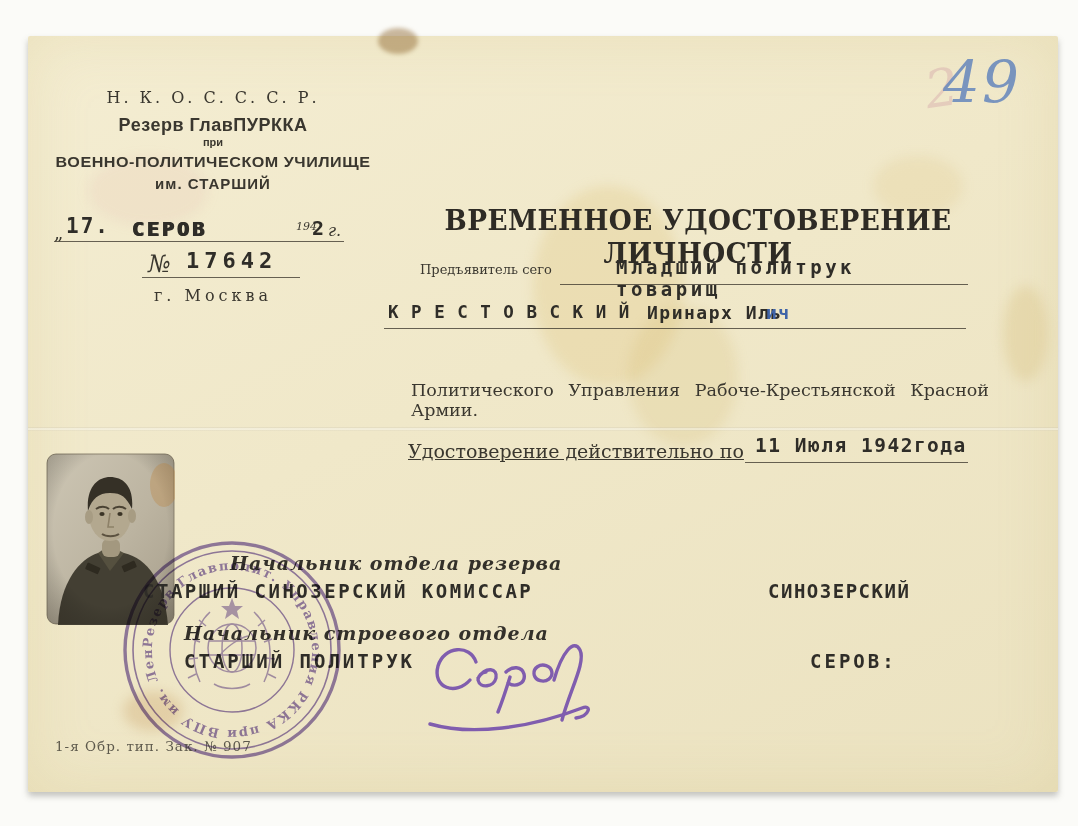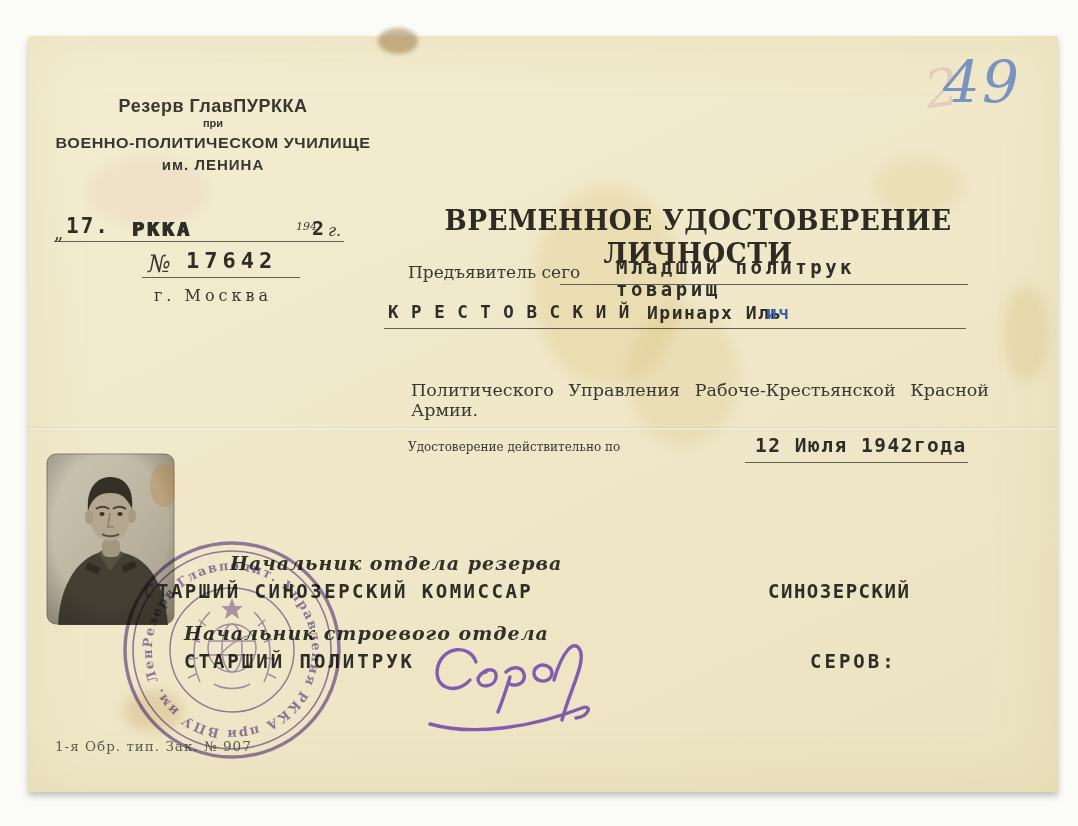--- a/index.html
+++ b/index.html
@@ -55,64 +55,65 @@
   <div class="stain" style="left:845px;top:120px;width:90px;height:60px;background:rgba(213,178,92,.14);"></div>
 
   <div class="crease" style="top:391px;"></div>
 
   <div class="abs" style="left:915px;top:12px;">
     <span class="pink2 abs" style="left:-18px;top:10px;">2</span>
     <span class="blue49">49</span>
   </div>
 
   <div class="abs lh">
+    <div class="lh-org1">Н. К. О. С. С. С. Р.</div>
     <div class="lh-org2">Резерв ГлавПУРККА</div>
     <div class="lh-org3">при</div>
     <div class="lh-org4">ВОЕННО-ПОЛИТИЧЕСКОМ УЧИЛИЩЕ</div>
-    <div class="lh-org5">им. ЛЕНИНА</div>
+    <div class="lh-org5">им. СТАРШИЙ</div>
   </div>
 
   <div class="abs" style="left:26px;top:178px;width:320px;height:30px;">
     <span class="abs printed" style="left:0;top:8px;font-size:18px;">„</span>
     <span class="abs typed" style="left:12px;top:0;font-size:21px;letter-spacing:2px;">17.</span>
-    <span class="abs typed stamped" style="left:78px;top:3px;font-size:20px;letter-spacing:3px;">РККА</span>
+    <span class="abs typed stamped" style="left:78px;top:3px;font-size:20px;letter-spacing:3px;">СЕРОВ</span>
     <span class="abs printed ital" style="left:242px;top:6px;font-size:11px;">194</span>
     <span class="abs typed" style="left:258px;top:2px;font-size:20px;">2</span>
     <span class="abs printed ital" style="left:274px;top:7px;font-size:16px;">г.</span>
     <div class="rule" style="left:0;top:27px;width:290px;"></div>
   </div>
 
   <div class="abs" style="left:110px;top:212px;width:200px;height:32px;">
     <span class="abs printed ital" style="left:10px;top:2px;font-size:24px;">№</span>
     <span class="abs typed" style="left:48px;top:0;font-size:22px;letter-spacing:5px;">17642</span>
     <div class="rule" style="left:4px;top:29px;width:158px;"></div>
   </div>
 
   <div class="abs printed" style="left:10px;top:250px;width:350px;text-align:center;font-size:16px;letter-spacing:4px;">г. Москва</div>
 
   <div class="abs title">ВРЕМЕННОЕ УДОСТОВЕРЕНИЕ ЛИЧНОСТИ</div>
 
   <div class="abs" style="left:380px;top:220px;width:560px;height:34px;">
-    <span class="abs printed" style="left:0;top:6px;font-size:17px;">Предъявитель сего</span>
+    <span class="abs printed" style="left:12px;top:6px;font-size:13px;">Предъявитель сего</span>
     <span class="abs typed" style="left:172px;top:0;font-size:19px;letter-spacing:3.5px;margin-left:36px;">Младший политрук товарищ</span>
     <div class="rule" style="left:152px;top:28px;width:408px;"></div>
   </div>
 
   <div class="abs" style="left:356px;top:266px;width:584px;height:32px;">
     <span class="abs typed" style="left:4px;top:0;font-size:17.5px;letter-spacing:1px;">К Р Е С Т О В С К И Й</span>
     <span class="abs typed" style="left:232px;top:0;font-size:18px;letter-spacing:1.5px;margin-left:31px;">Иринарх Иль</span>
     <span class="abs typed" style="left:382px;top:0;font-size:18px;letter-spacing:1.5px;color:#3f64a8;">ич</span>
     <div class="rule" style="left:0;top:26px;width:582px;"></div>
   </div>
 
   <div class="abs bodyline" style="left:357px;top:344px;width:578px;margin-left:26px;">Политического Управления Рабоче-Крестьянской Красной Армии.</div>
 
   <div class="abs" style="left:380px;top:398px;width:560px;height:34px;">
-    <span class="abs printed" style="left:0;top:6px;font-size:12px;">Удостоверение действительно по</span>
-    <span class="abs typed" style="left:347px;top:0;font-size:19.5px;letter-spacing:1.5px;">12 Июля 1942года</span>
+    <span class="abs printed" style="left:0;top:6px;font-size:19px;text-decoration:underline;">Удостоверение действительно по</span>
+    <span class="abs typed" style="left:347px;top:0;font-size:19.5px;letter-spacing:1.5px;">11 Июля 1942года</span>
     <div class="rule" style="left:337px;top:28px;width:223px;"></div>
   </div>
 
   <svg class="abs" style="left:18px;top:417px;" width="129" height="172" viewBox="0 0 129 172">
     <defs>
       <linearGradient id="phbg" x1="0" y1="0" x2="1" y2="1">
         <stop offset="0" stop-color="#cdc6b4"></stop>
           <stop offset=".55" stop-color="#bcb4a1"></stop>
           <stop offset="1" stop-color="#a79e8b"></stop>
       </linearGradient>

